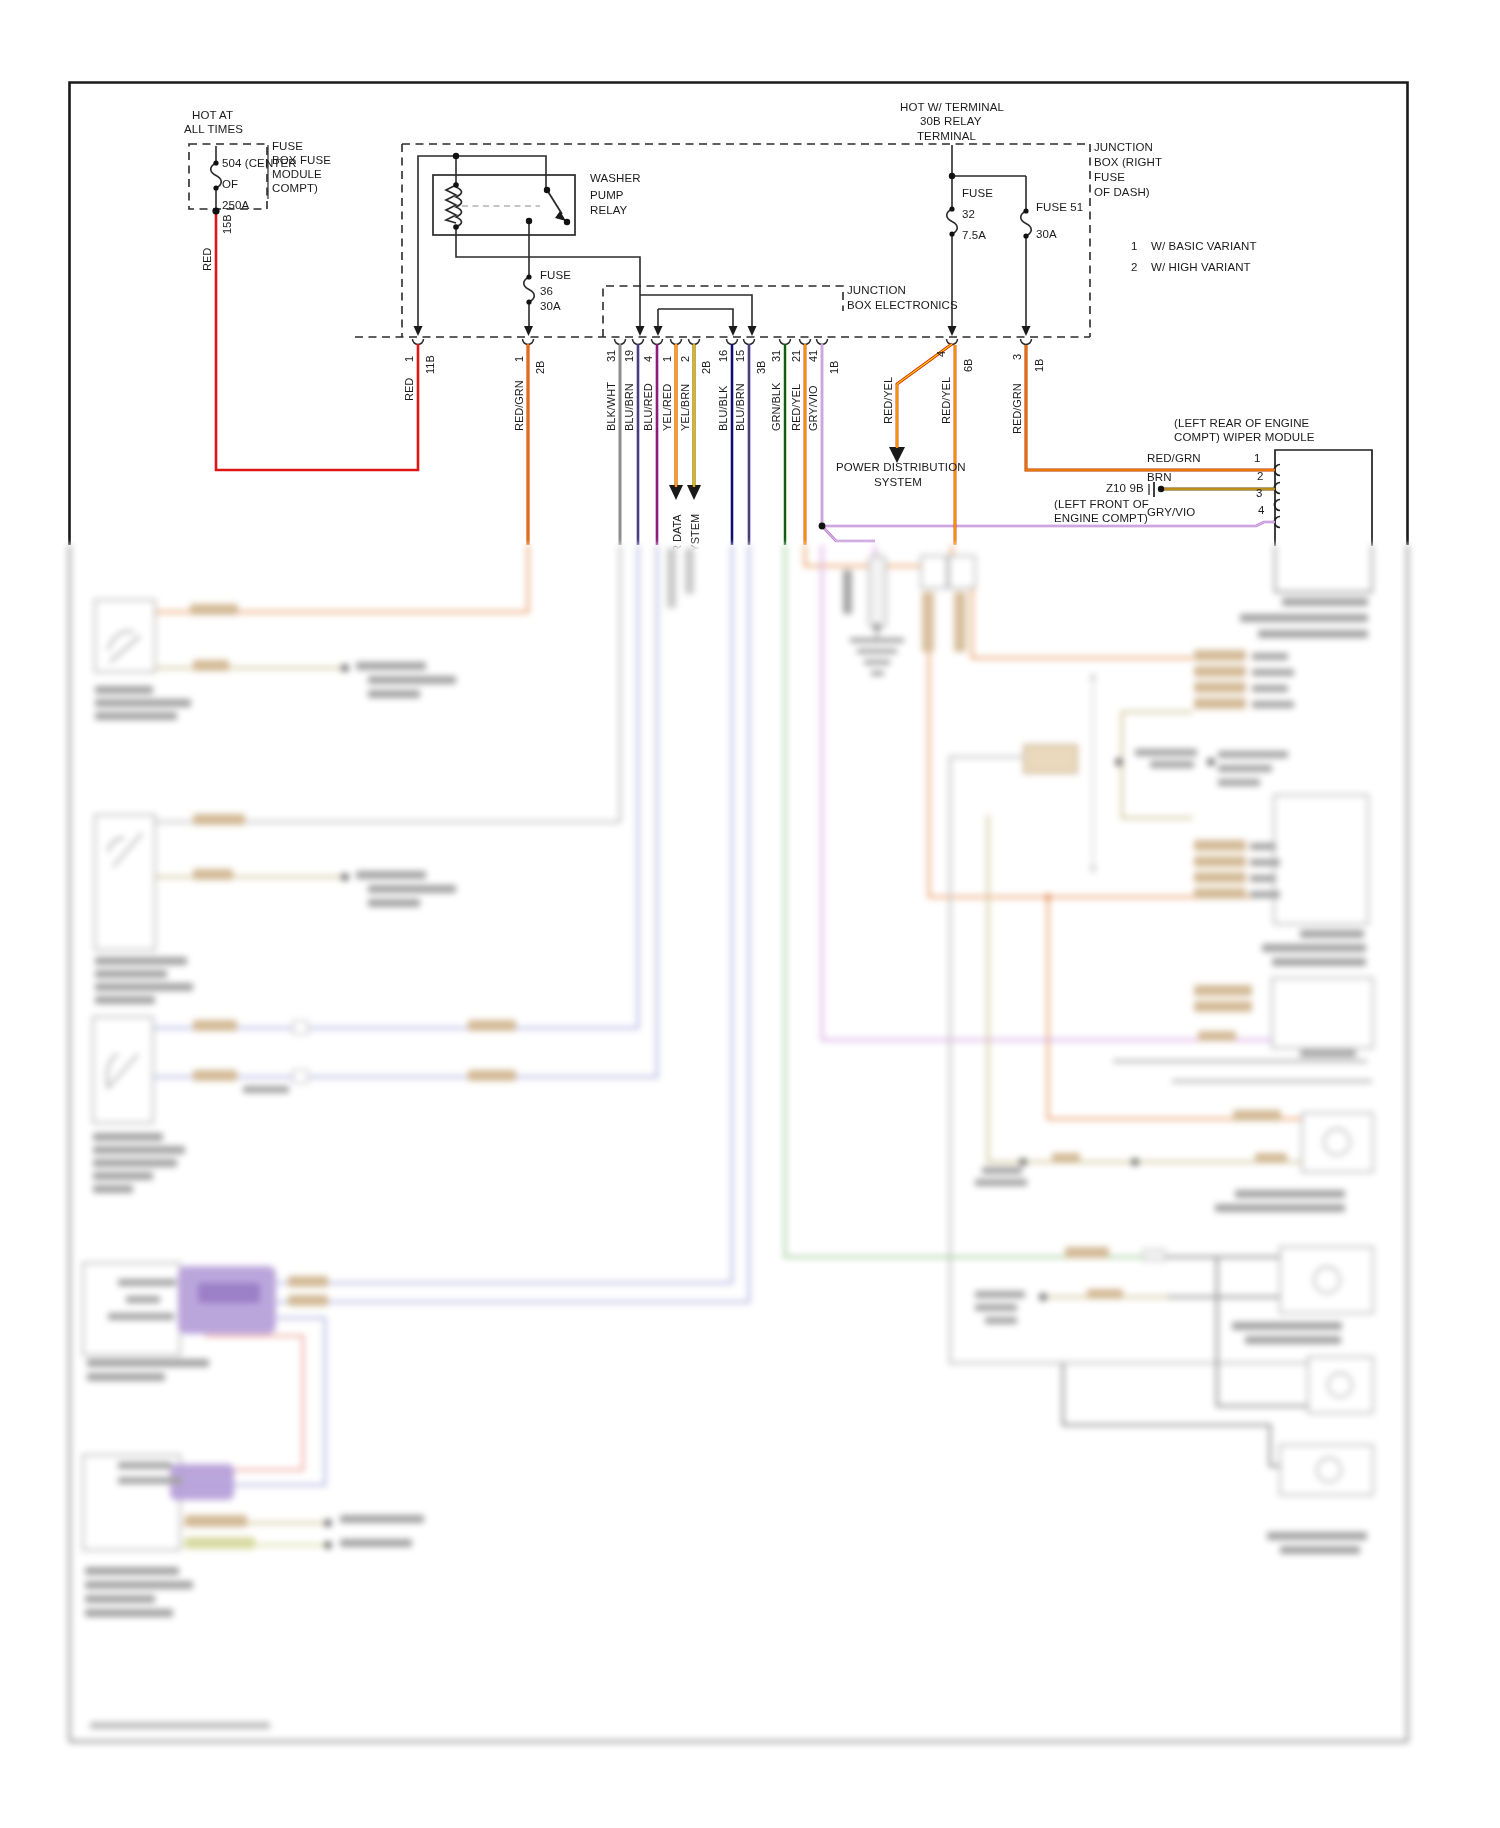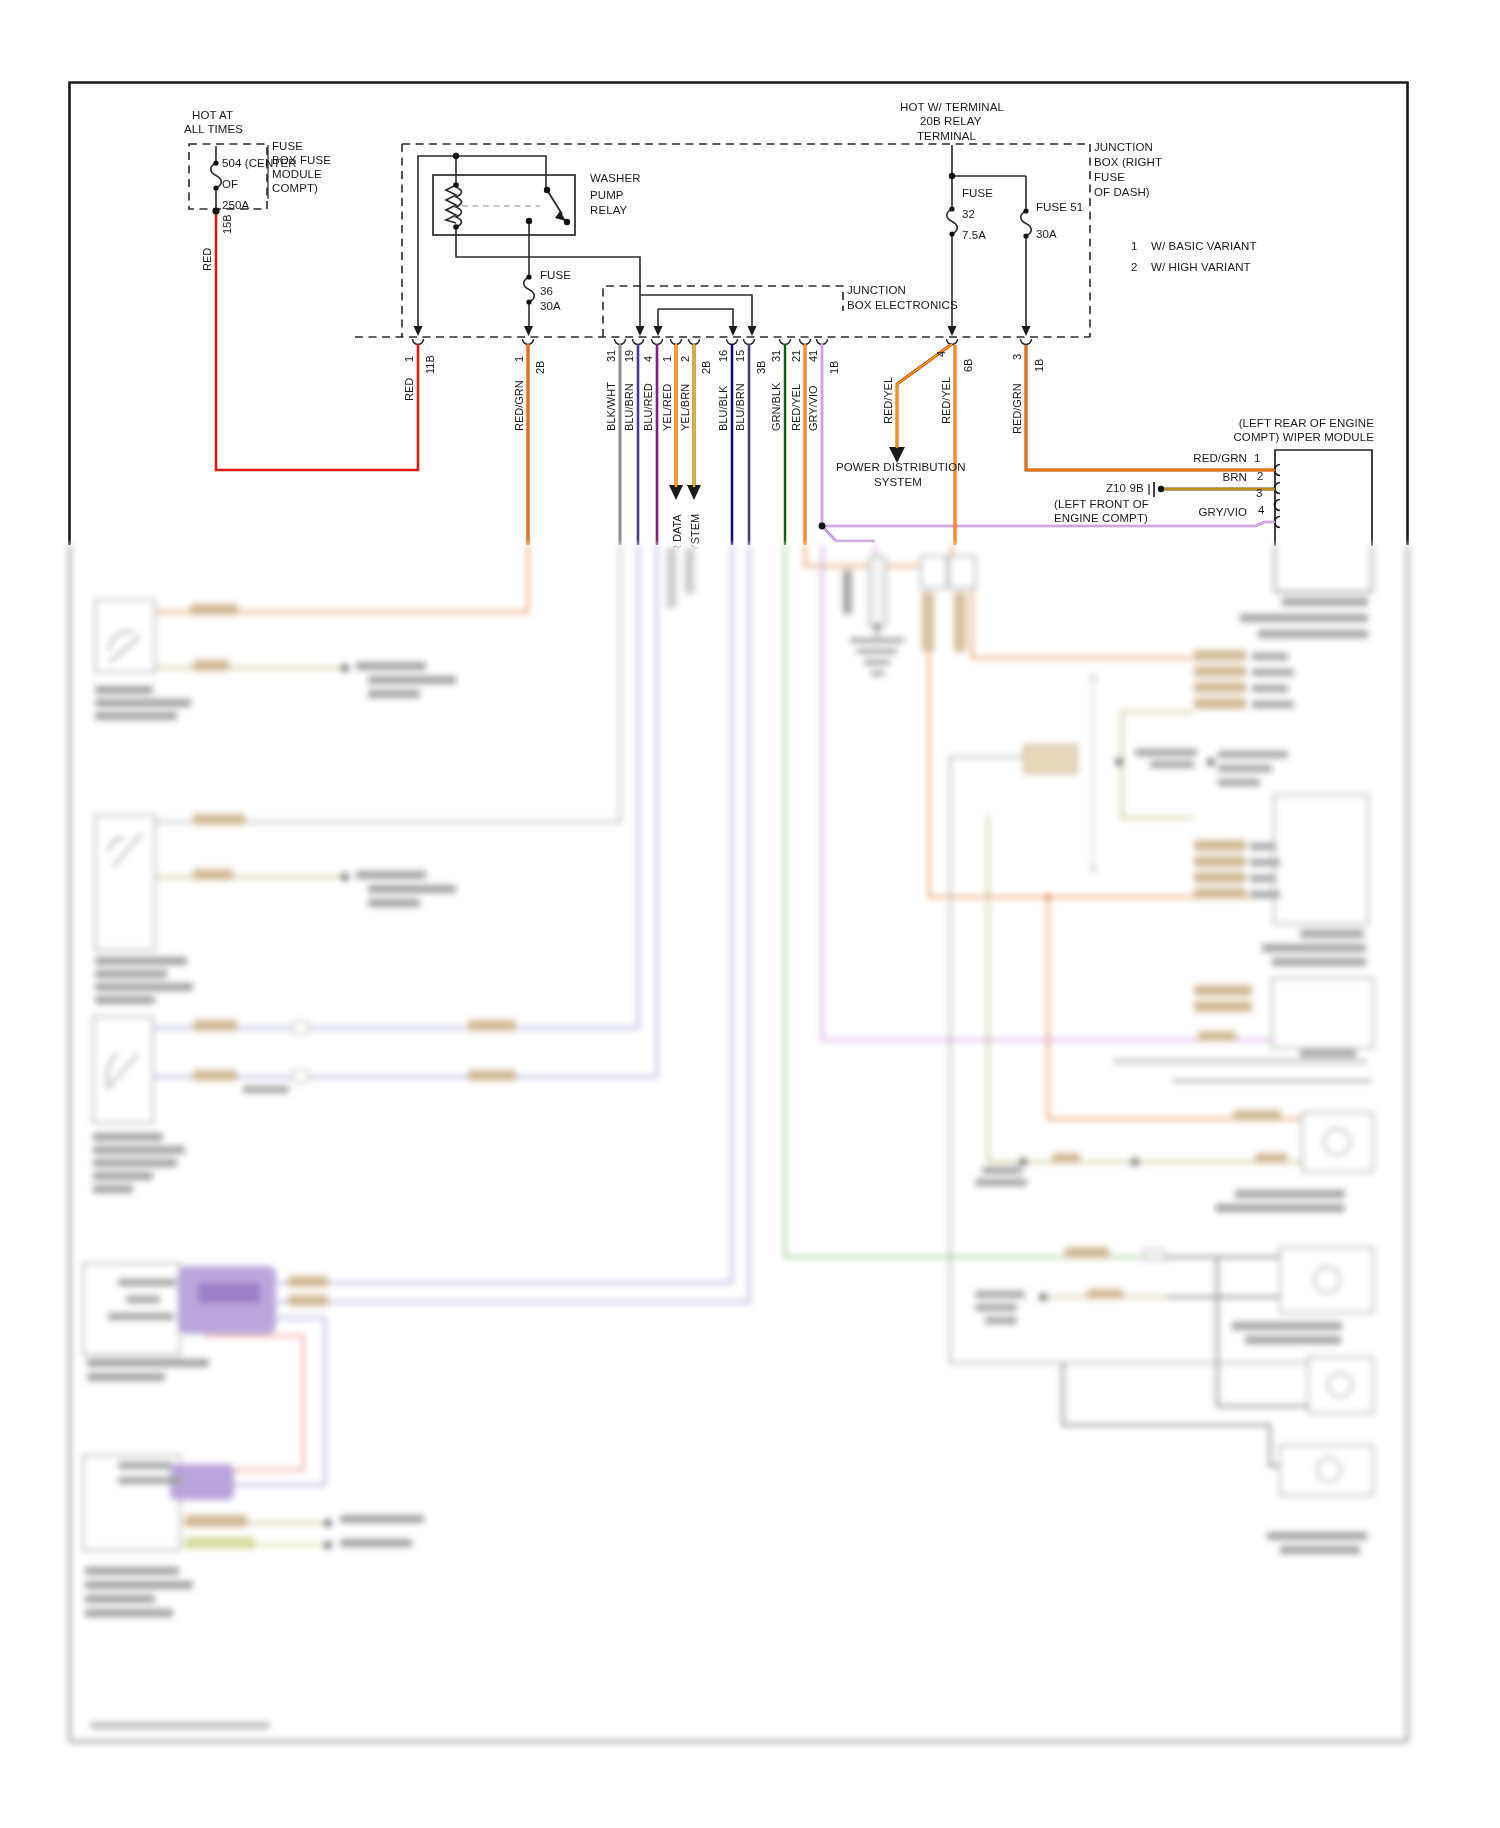--- a/index.html
+++ b/index.html
@@ -1,20 +1,20 @@
 <!DOCTYPE html>
 <html><head>
 <meta charset="utf-8">
 <style>
   html,body{margin:0;padding:0;background:#fff;}
   .stage{position:relative;width:1500px;height:1828px;background:#fff;
          font-family:"Liberation Sans",sans-serif;color:#1a1a1a;overflow:hidden;text-decoration:underline;}
   .stage svg{position:absolute;left:0;top:0;}
   .lb{position:absolute;white-space:pre;font-size:11.5px;line-height:13px;letter-spacing:.1px;}
-  .r{text-align:right;}
+  .r{text-align:left;}
   .v{position:absolute;white-space:nowrap;font-size:11px;line-height:12px;height:12px;
      transform-origin:0 100%;transform:rotate(-90deg);}
   .blurz{position:absolute;left:0;top:545px;width:1500px;height:1283px;filter:blur(3.4px);}
 </style>
 </head>
 <body>
 
 <div class="stage">
 
   <svg width="1500" height="1828" viewBox="0 0 1500 1828">
@@ -200,21 +200,21 @@
 
   <div class="lb" style="left:590px;top:172px">WASHER</div>
   <div class="lb" style="left:590px;top:189px">PUMP</div>
   <div class="lb" style="left:590px;top:204px">RELAY</div>
 
   <div class="lb" style="left:540px;top:269px">FUSE</div>
   <div class="lb" style="left:540px;top:285px">36</div>
   <div class="lb" style="left:540px;top:300px">30A</div>
 
   <div class="lb" style="left:900px;top:101px">HOT W/ TERMINAL</div>
-  <div class="lb" style="left:920px;top:115px">20B RELAY</div>
+  <div class="lb" style="left:920px;top:115px">30B RELAY</div>
   <div class="lb" style="left:917px;top:130px">TERMINAL</div>
 
   <div class="lb" style="left:1094px;top:141px">JUNCTION</div>
   <div class="lb" style="left:1094px;top:156px">BOX (RIGHT</div>
   <div class="lb" style="left:1094px;top:171px">FUSE</div>
   <div class="lb" style="left:1094px;top:186px">OF DASH)</div>
 
   <div class="lb" style="left:962px;top:187px">FUSE</div>
   <div class="lb" style="left:962px;top:208px">32</div>
   <div class="lb" style="left:962px;top:229px">7.5A</div>

